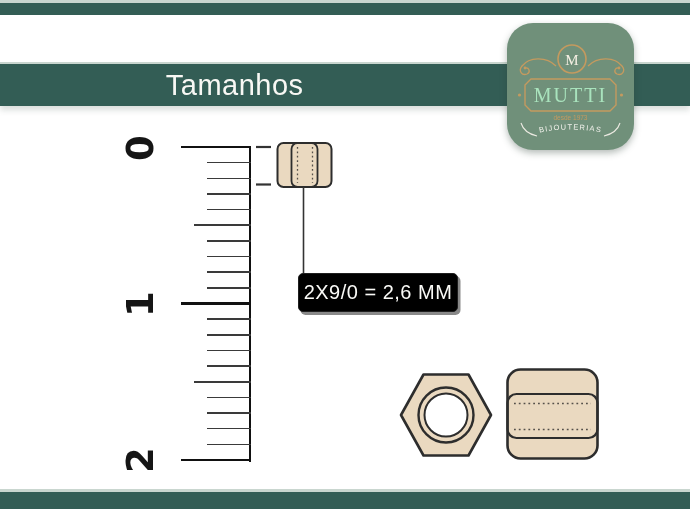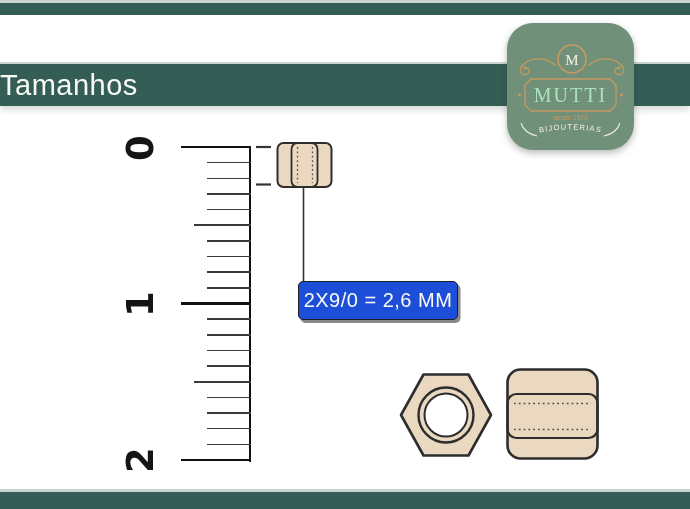--- a/index.html
+++ b/index.html
@@ -14,21 +14,21 @@
   .bar{position:absolute;left:0;width:690px;background:#335d55;}
   .bar.top{top:3px;height:12px;}
   .bar.bottom{top:492px;height:17px;}
   
   .banner{
     position:absolute;left:0;top:64px;width:690px;height:42px;background:#335d55;
     box-shadow:0 -2px 0 #c9d6cf, 0 4px 6px rgba(50,70,60,0.18);
   }
   .banner-title{
     position:absolute;left:0;top:0;width:478px;height:42px;
-    display:flex;align-items:center;
+    display:flex;align-items:center;justify-content:center;
     color:#f8f8f4;font-size:29px;font-weight:300;letter-spacing:0.5px;white-space:pre;
   }
   .banner-title b{font-weight:700;}
   
   .logo{
     position:absolute;left:507px;top:23px;width:127px;height:127px;
     background:#70907a;border-radius:26px;
     box-shadow:0 3px 7px rgba(40,60,50,0.35);
   }
   .logo svg{position:absolute;left:0;top:0;}
@@ -38,22 +38,22 @@
   .ruler-edge{position:absolute;left:248.5px;top:146px;width:2.4px;height:316px;background:#111;}
   .ruler-num{
     position:absolute;width:60px;height:60px;left:110px;
     display:flex;align-items:center;justify-content:center;
     transform:rotate(-90deg);
     font-family:"DejaVu Sans","Liberation Sans",sans-serif;
     font-weight:800;font-size:37px;color:#151515;
   }
   
   .size-label{
-    position:absolute;left:298px;top:281px;width:158px;height:37px;
-    background:#1d4ed8;border:1.6px solid #1f1f1f;border-radius:5px;
+    position:absolute;left:298px;top:273px;width:158px;height:37px;
+    background:#000000;border:1.6px solid #1f1f1f;border-radius:5px;
     box-shadow:2.5px 3px 0 rgba(40,40,40,0.55);
     display:flex;align-items:center;justify-content:center;
     color:#fafaf7;font-size:20px;letter-spacing:0.5px;white-space:pre;
   }
   
   .vector-overlay{position:absolute;left:0;top:0;pointer-events:none;}
 </style>
 </head>
 <body>
 

